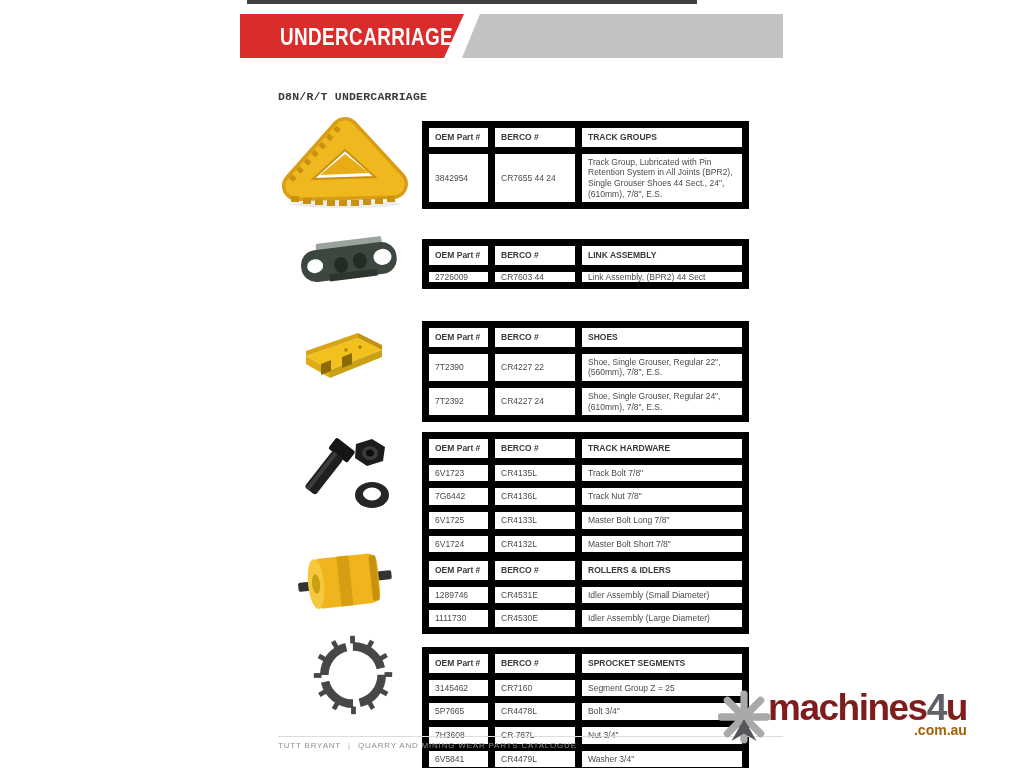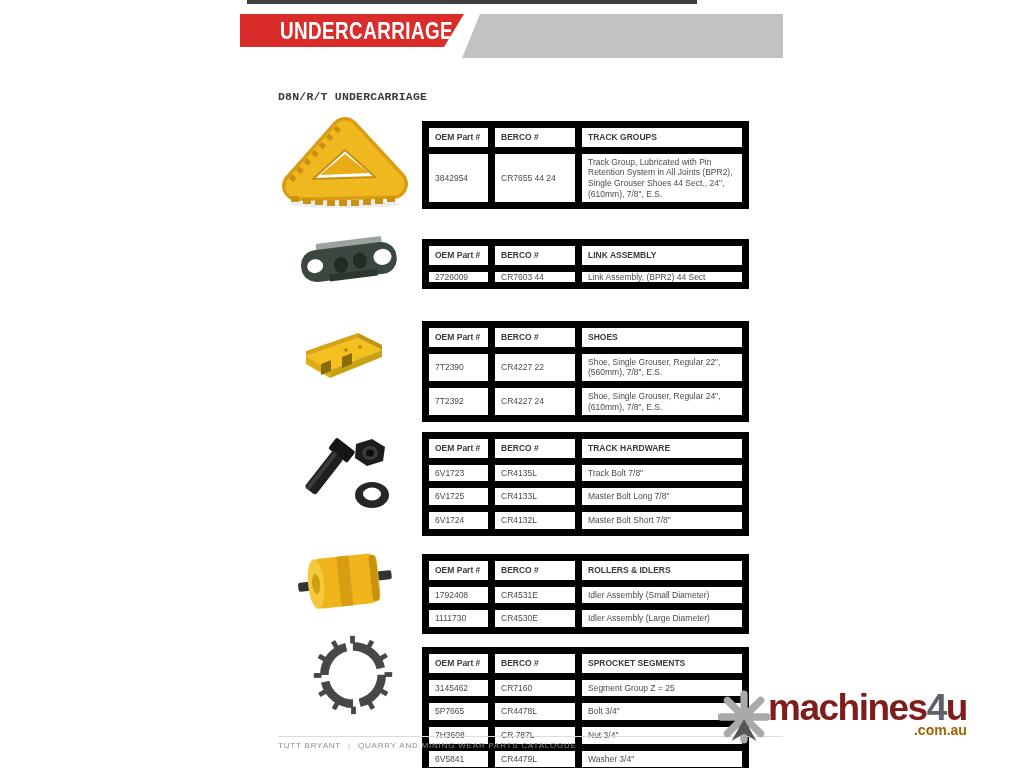--- a/index.html
+++ b/index.html
@@ -7,21 +7,21 @@
     position:relative;width:1024px;height:768px;overflow:hidden;background:#ffffff;
     font-family:"Liberation Sans", sans-serif;color:#4a4a4a;
   }
   .abs{position:absolute;}
 
   
   .top-strip{left:247px;top:0;width:450px;height:4px;background:#3f3f3f;}
 
   
   .banner-red{
-    left:240px;top:14px;width:224px;height:33px;background:#d92c2b;
+    left:240px;top:14px;width:224px;height:44px;background:#d92c2b;
     clip-path:polygon(0 0,100% 0,calc(100% - 20px) 100%,0 100%);
     display:flex;align-items:center;padding-left:40px;box-sizing:border-box;
   }
   .banner-red span{
     color:#ffffff;font-weight:700;font-size:23px;letter-spacing:.5px;
     display:inline-block;transform:scale(.82,1.08);transform-origin:left center;white-space:nowrap;
   }
   .banner-gray{
     left:462px;top:14px;width:321px;height:44px;background:#c2c2c4;
     clip-path:polygon(18px 0,100% 0,100% 100%,0 100%);
@@ -250,20 +250,25 @@
       <th>TRACK HARDWARE</th>
     </tr>
       </thead>
     <tbody>
       <tr>
         <td>6V1723</td>
         <td>CR4135L</td>
         <td>Track Bolt 7/8"</td>
       </tr>
       <tr>
+        <td>7G6442</td>
+        <td>CR4136L</td>
+        <td>Track Nut 7/8"</td>
+      </tr>
+      <tr>
         <td>6V1725</td>
         <td>CR4133L</td>
         <td>Master Bolt Long 7/8"</td>
       </tr>
       <tr>
         <td>6V1724</td>
         <td>CR4132L</td>
         <td>Master Bolt Short 7/8"</td>
       </tr>
     </tbody>
@@ -277,21 +282,21 @@
       </colgroup>
     <thead>
         <tr>
       <th>OEM Part #</th>
       <th>BERCO #</th>
       <th>ROLLERS &amp; IDLERS</th>
     </tr>
       </thead>
     <tbody>
       <tr>
-        <td>1792408</td>
+        <td>1289746</td>
         <td>CR4531E</td>
         <td>Idler Assembly (Small Diameter)</td>
       </tr>
       <tr>
         <td>1111730</td>
         <td>CR4530E</td>
         <td>Idler Assembly (Large Diameter)</td>
       </tr>
     </tbody>
   </table>

